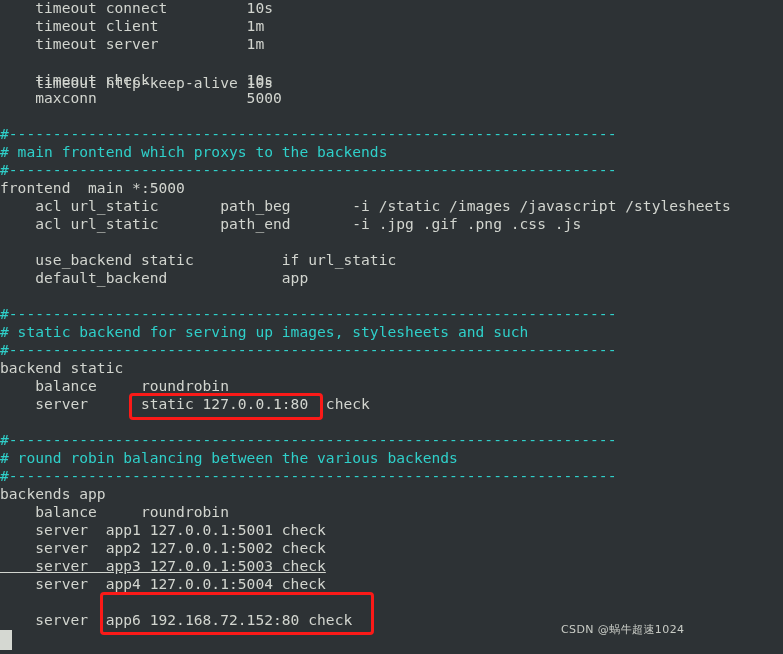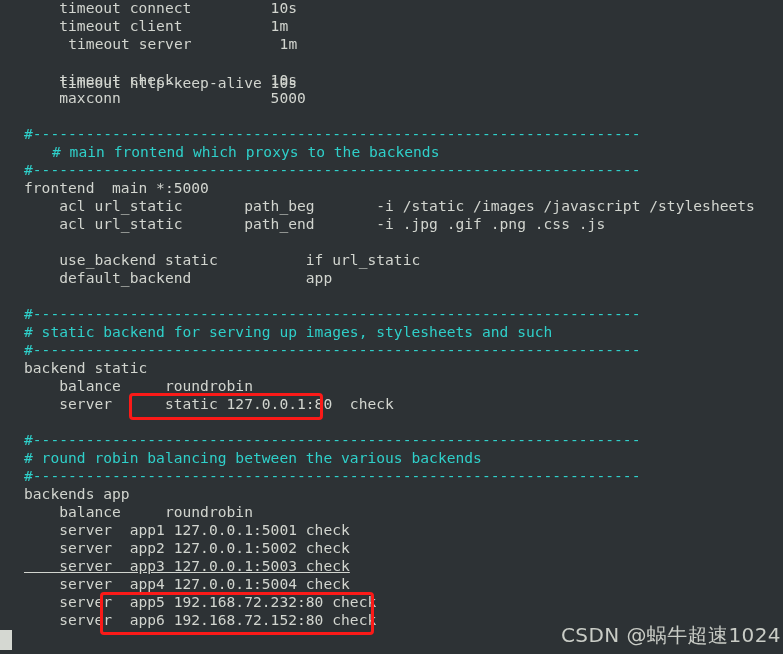--- a/index.html
+++ b/index.html
@@ -20,28 +20,28 @@
     position: absolute;
     left: 0;
     top: 0;
     width: 783px;
     height: 654px;
     padding: 0;
     margin: 0;
   }
   .line {
     position: absolute;
-    left: 12px;
+    left: 0;
     height: 18px;
     line-height: 18px;
     font-size: 14.6px;
     letter-spacing: 0.02px;
     white-space: pre;
     color: #d2d5cf;
-    padding-left: 12px;
+    padding-left: 0px;
   }
   .line.comment {
     color: #2fd0ca;
   }
   .cursor-block {
     position: absolute;
     left: 0px;
     top: 630px;
     width: 12px;
     height: 20px;
@@ -64,41 +64,41 @@
     left: 100px;
     top: 592px;
     width: 274px;
     height: 43px;
   }
   .watermark {
     position: absolute;
     left: 561px;
     top: 622px;
     font-family: "DejaVu Sans", "Liberation Sans", sans-serif;
-    font-size: 20px;
+    font-size: 11px;
     color: #c9ccc6;
     letter-spacing: 0.4px;
     white-space: nowrap;
   }
 </style>
 </head>
 <body>
 
 <div id="screen">
 
   <div id="terminal">
       <div class="line" style="top: -1px;">    timeout connect         10s</div>
       <div class="line" style="top: 17px;">    timeout client          1m</div>
-      <div class="line" style="top: 35px; margin-left: 9px;">    timeout server          1m</div>
+      <div class="line" style="top: 35px;">    timeout server          1m</div>
       <div class="line" style="top: 53px; margin-top: 21px;">    timeout http-keep-alive 10s</div>
       <div class="line" style="top: 71px;">    timeout check           10s</div>
       <div class="line" style="top: 89px;">    maxconn                 5000</div>
       <div class="line" style="top: 107px;"></div>
       <div class="line comment" style="top: 125px;">#---------------------------------------------------------------------</div>
-      <div class="line comment" style="top: 143px; margin-left: 28px;"># main frontend which proxys to the backends</div>
+      <div class="line comment" style="top: 143px;"># main frontend which proxys to the backends</div>
       <div class="line comment" style="top: 161px;">#---------------------------------------------------------------------</div>
       <div class="line" style="top: 179px;">frontend  main *:5000</div>
       <div class="line" style="top: 197px;">    acl url_static       path_beg       -i /static /images /javascript /stylesheets</div>
       <div class="line" style="top: 215px;">    acl url_static       path_end       -i .jpg .gif .png .css .js</div>
       <div class="line" style="top: 233px;"></div>
       <div class="line" style="top: 251px;">    use_backend static          if url_static</div>
       <div class="line" style="top: 269px;">    default_backend             app</div>
       <div class="line" style="top: 287px;"></div>
       <div class="line comment" style="top: 305px;">#---------------------------------------------------------------------</div>
       <div class="line comment" style="top: 323px;"># static backend for serving up images, stylesheets and such</div>
@@ -109,21 +109,20 @@
       <div class="line" style="top: 413px;"></div>
       <div class="line comment" style="top: 431px;">#---------------------------------------------------------------------</div>
       <div class="line comment" style="top: 449px;"># round robin balancing between the various backends</div>
       <div class="line comment" style="top: 467px;">#---------------------------------------------------------------------</div>
       <div class="line" style="top: 485px;">backends app</div>
       <div class="line" style="top: 503px;">    balance     roundrobin</div>
       <div class="line" style="top: 521px;">    server  app1 127.0.0.1:5001 check</div>
       <div class="line" style="top: 539px;">    server  app2 127.0.0.1:5002 check</div>
       <div class="line" style="top: 557px; text-decoration: underline;">    server  app3 127.0.0.1:5003 check</div>
       <div class="line" style="top: 575px;">    server  app4 127.0.0.1:5004 check</div>
-      <div class="line" style="top: 593px;">    server  app5 192.168.72.232:80 check</div>
       <div class="line" style="top: 611px;">    server  app6 192.168.72.152:80 check</div>
     </div>
 
   <div class="hl-box" id="hl-static"></div>
 
   <div class="hl-box" id="hl-apps"></div>
 
   <div class="cursor-block"></div>
 
   <div class="watermark">CSDN @蜗牛超速1024</div>

